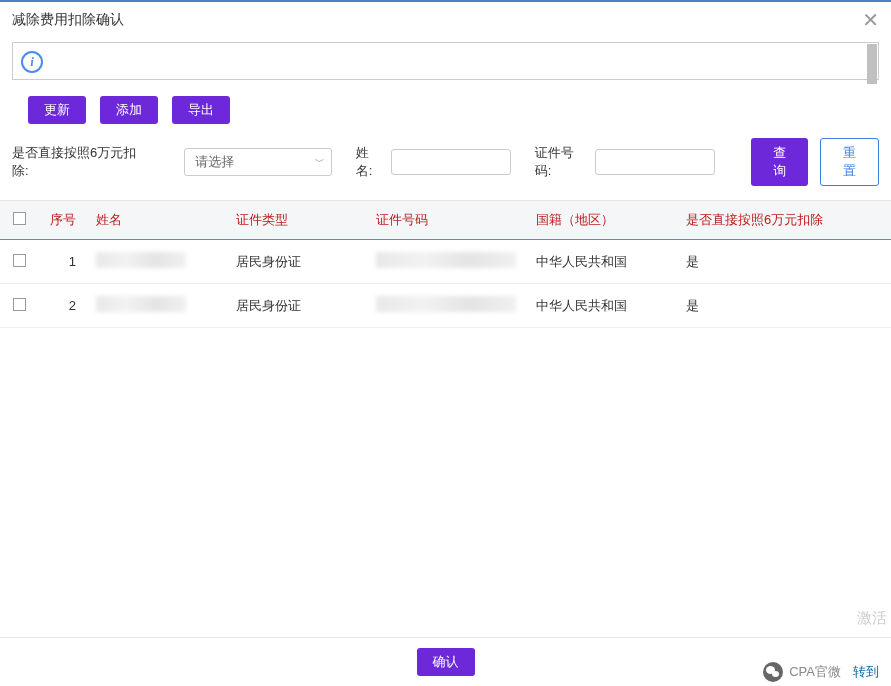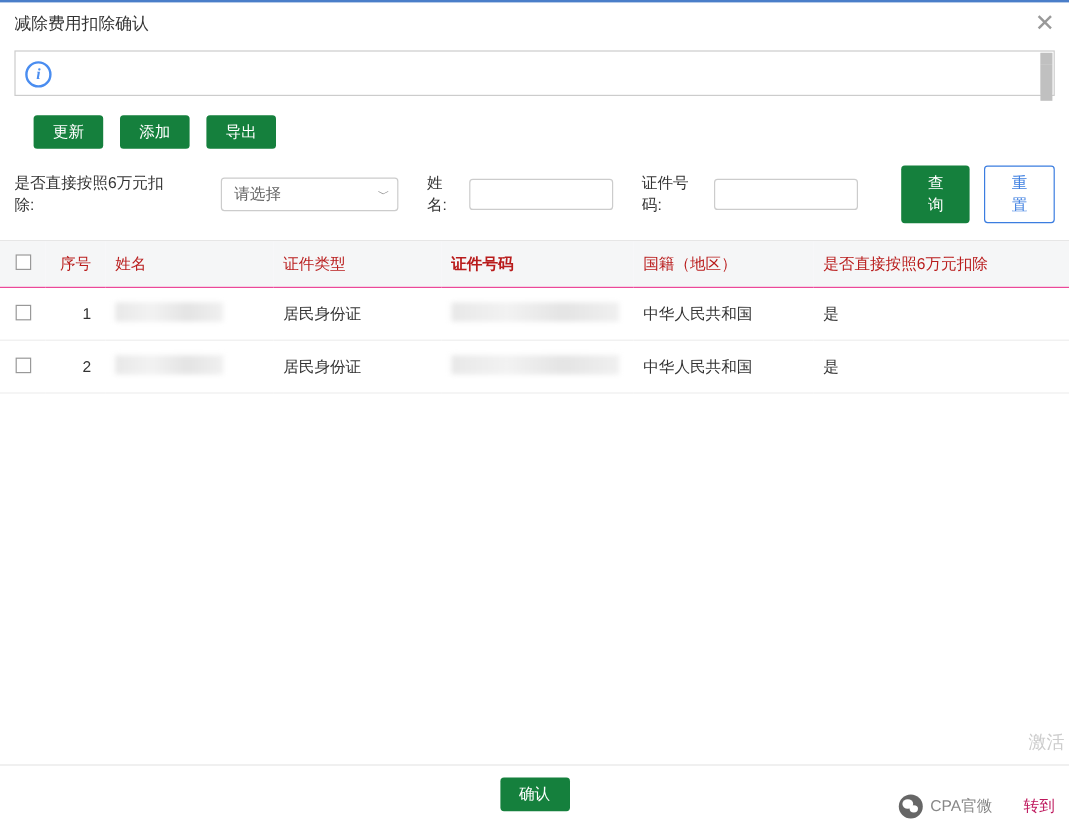--- a/index.html
+++ b/index.html
@@ -11,54 +11,54 @@
     
     .notice-box { display: flex; margin: 4px 12px 12px 12px; border: 1px solid #ccc; padding: 6px 8px; position: relative; }
     .notice-icon { width: 22px; height: 22px; flex-shrink: 0; border: 2px solid #4a8df0; border-radius: 50%; display: flex; align-items: center; justify-content: center; color: #4a8df0; font-weight: bold; font-style: italic; font-family: Georgia, serif; margin-right: 8px; margin-top: 2px; }
     .notice-text { flex: 1; line-height: 1.8; font-size: 13px; color: #333; padding-left: 8px; padding-right: 8px; }
     .notice-scroll { width: 10px; background: #e8e8e8; position: absolute; right: 1px; top: 1px; bottom: 1px; }
     .notice-scroll::before { content: ""; display: block; width: 100%; height: 10px; background: #c0c0c0; }
     .notice-scroll::after { content: ""; display: block; position: absolute; top: 10px; width: 100%; height: 30px; background: #c0c0c0; }
     
     .toolbar { display: flex; gap: 14px; padding: 4px 28px 14px 28px; }
     .btn { border: none; border-radius: 3px; padding: 5px 16px; font-size: 13px; cursor: pointer; }
-    .btn-primary { background: #15803d; color: #fff; }
+    .btn-primary { background: #6d28d9; color: #fff; }
     .btn-outline { background: #fff; color: #3b7de0; border: 1px solid #3b7de0; }
     
     .filter-row { display: flex; align-items: center; padding: 0 12px 14px 12px; gap: 6px; }
     .filter-label { font-size: 13px; color: #333; }
     .select-box { display: inline-flex; align-items: center; border: 1px solid #ccc; border-radius: 3px; padding: 4px 6px 4px 10px; width: 150px; justify-content: space-between; color: #666; margin-right: 18px; margin-left: 28px; }
     .chev { font-size: 10px; color: #888; }
     .input-box { border: 1px solid #ccc; border-radius: 3px; padding: 4px 8px; width: 120px; height: 26px; margin-right: 18px; }
     .input-box.medium { margin-right: 30px; }
     .filter-actions { margin-left: auto; display: flex; gap: 12px; }
     
     .table-wrap { border-top: 1px solid #e6e6e6; }
     table { width: 100%; border-collapse: collapse; }
     th { background: #f5f6f7; text-align: left; font-weight: normal; color: #b91c1c; padding: 10px 8px; font-size: 13px; border-bottom: 1px solid #ec4899; }
     td { padding: 12px 8px; border-bottom: 1px solid #eee; color: #333; font-size: 13px; }
     .col-check { width: 38px; text-align: center; }
     .col-seq { width: 50px; text-align: right; padding-right: 12px; }
     .col-name { width: 140px; }
     .col-type { width: 140px; }
-    .col-num { width: 160px; font-weight: bold; }
+    .col-num { width: 160px; }
     .col-country { width: 150px; }
     .chk { width: 13px; height: 13px; border: 1px solid #999; display: inline-block; background: #fff; }
     .blur-block { display: inline-block; width: 90px; height: 16px; background: linear-gradient(90deg,#e8e8e8,#f2f2f2,#e4e4e4,#f0f0f0); filter: blur(2px); }
     .blur-block.wide { width: 140px; }
     
     .footer { position: absolute; bottom: 0; left: 0; right: 0; border-top: 1px solid #e6e6e6; padding: 10px 0; display: flex; justify-content: center; }
     
     .watermark-activate { position: absolute; right: 4px; bottom: 58px; color: #ccc; font-size: 15px; }
     .wechat-tag { position: absolute; right: 12px; bottom: 4px; display: flex; align-items: center; gap: 6px; color: #888; font-size: 13px; }
     .wechat-icon { width: 20px; height: 20px; border-radius: 50%; background: #666; display: inline-block; position: relative; }
     .wechat-icon::before, .wechat-icon::after { content: ""; position: absolute; background: #fff; border-radius: 50%; }
     .wechat-icon::before { width: 9px; height: 8px; top: 4px; left: 3px; }
     .wechat-icon::after { width: 7px; height: 6px; top: 9px; left: 9px; }
-    .gray-extra { color: #be185d; margin-left: 20px; }
+    .gray-extra { color: #0369a1; margin-left: 6px; }
   </style>
 </head>
 <body>
 
 <div class="dialog-header">
   <span class="dialog-title">减除费用扣除确认</span>
   <span class="close-btn">✕</span>
 </div>
 
 <div class="notice-box">

